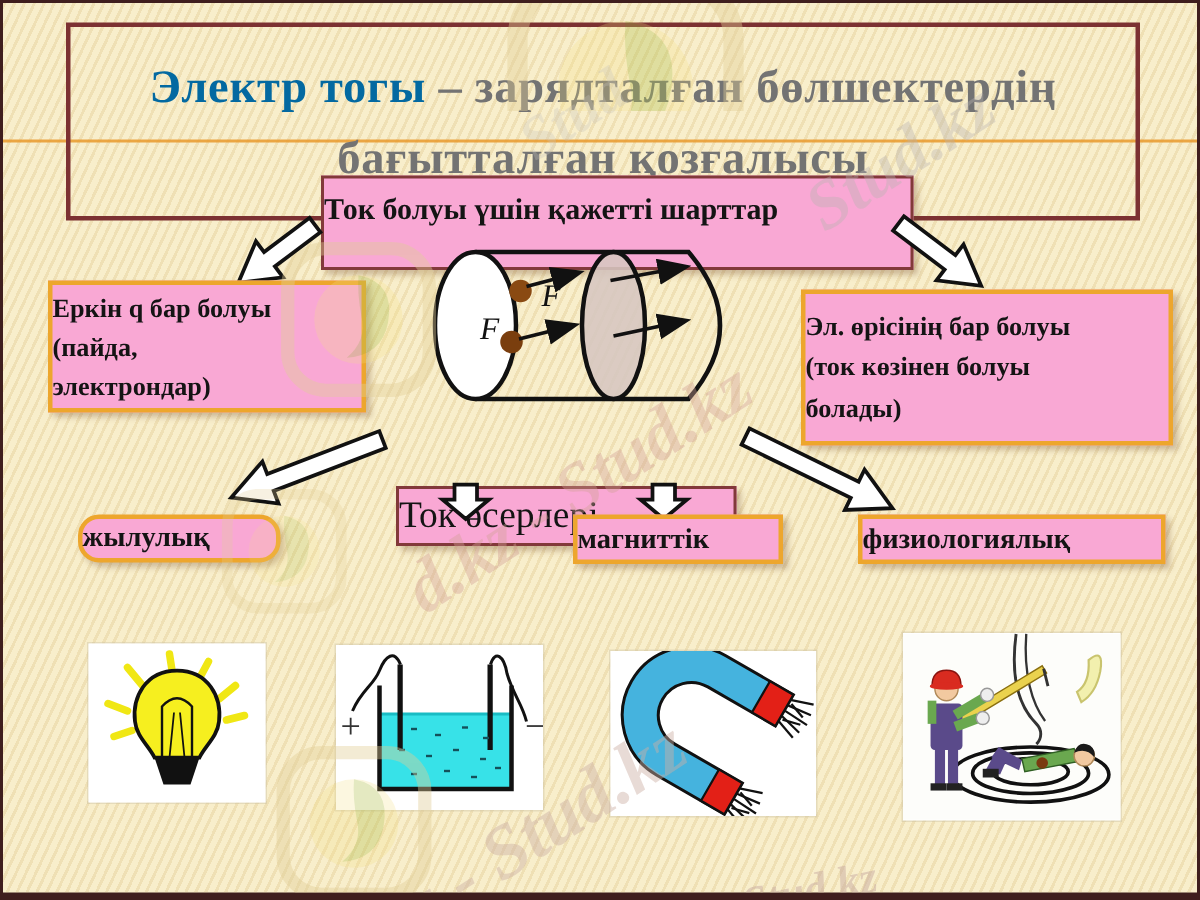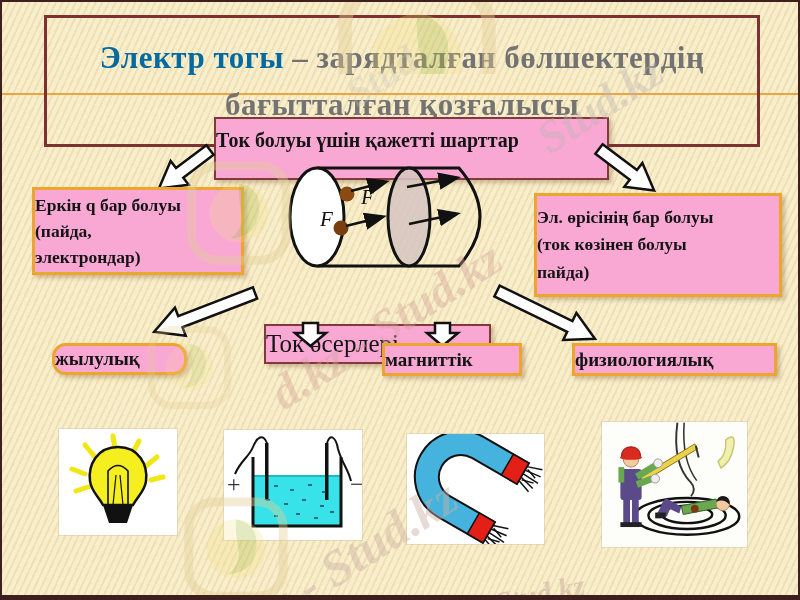--- a/index.html
+++ b/index.html
@@ -94,21 +94,21 @@
   </svg>
 
   <div class="abs wbox orange left-box">
     <div>Еркін q бар болуы</div>
     <div>(пайда,</div>
     <div>электрондар)</div>
   </div>
   <div class="abs wbox orange right-box">
     <div>Эл. өрісінің бар болуы</div>
     <div>(ток көзінен болуы</div>
-    <div>пайда)</div>
+    <div>болады)</div>
   </div>
 
   <div class="abs wbox maroon effects-box">
     <div>Ток әсерлері</div>
   </div>
 
   <svg class="barrow" style="left:253px;top:274px;transform:rotate(159deg)" width="110" height="34" viewBox="0 0 110 34">
     <polygon points="0,11 80,11 80,2 108,17 80,32 80,23 0,23"></polygon>
   </svg>
   <svg class="sarrow" style="left:292px;top:320px" width="33" height="25" viewBox="0 0 33 25">

